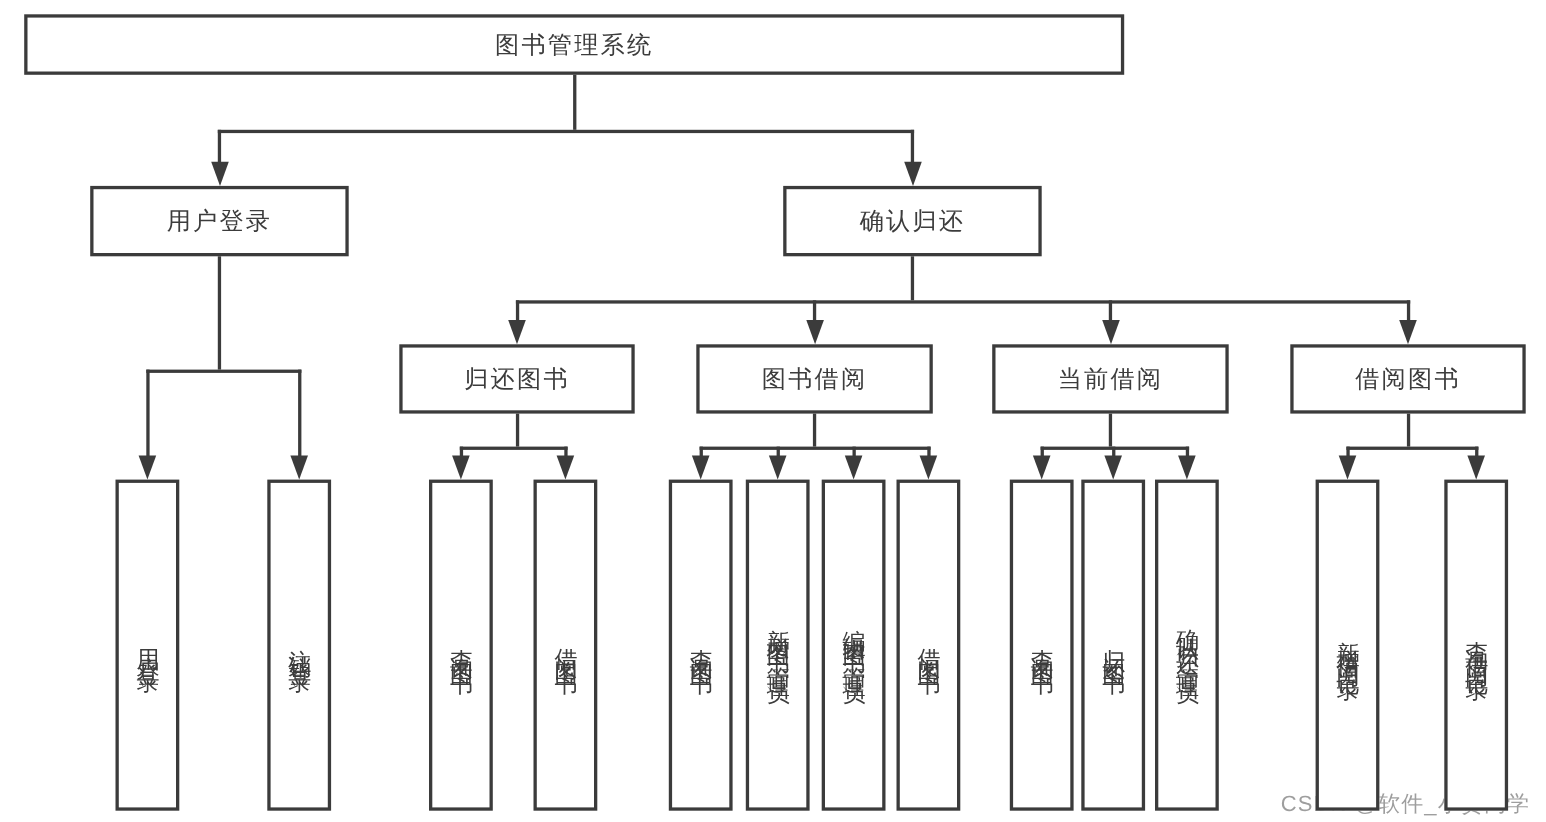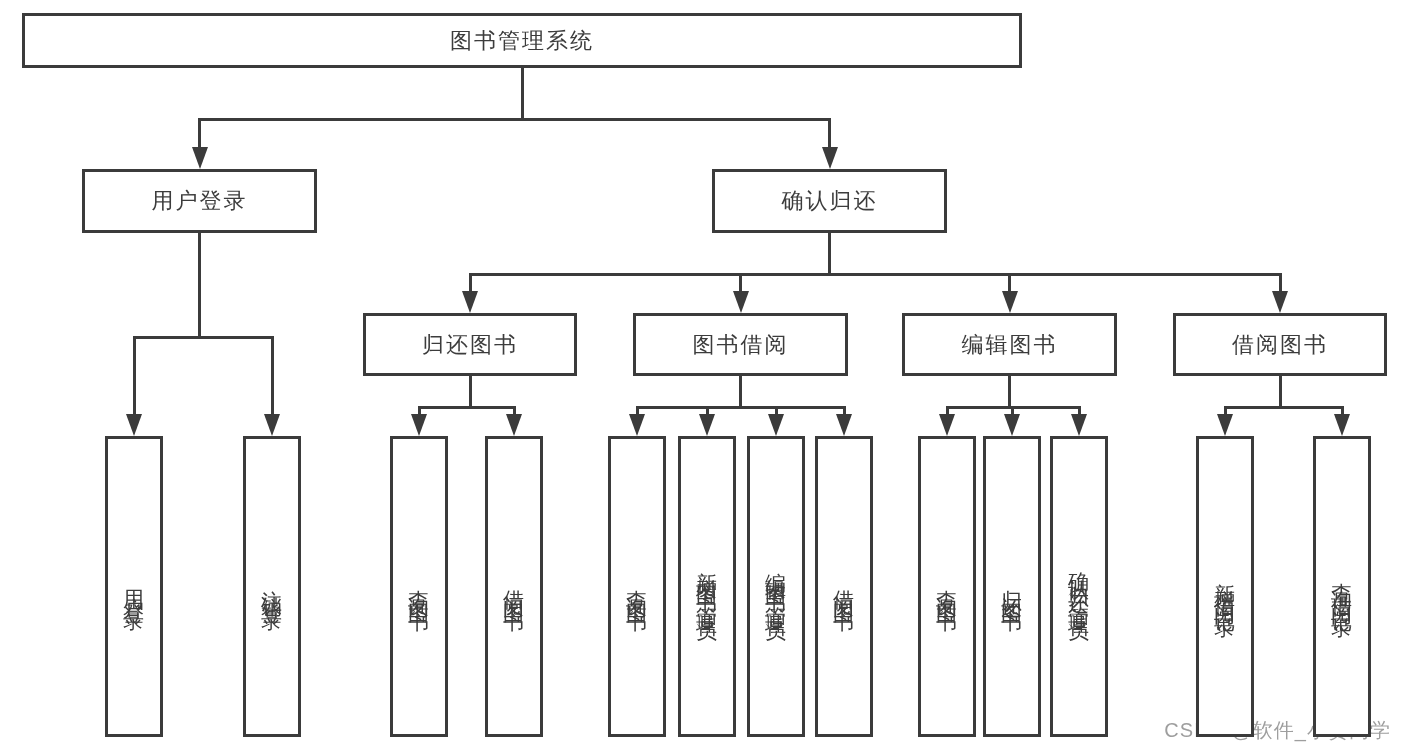--- a/index.html
+++ b/index.html
@@ -61,21 +61,21 @@
     <div class="node h" style="left: 712px; top: 169px; width: 235px; height: 64px;">
       <span class="lbl">确认归还</span>
     </div>
     <div class="node h" style="left: 363px; top: 313px; width: 214px; height: 63px;">
       <span class="lbl">归还图书</span>
     </div>
     <div class="node h" style="left: 633px; top: 313px; width: 215px; height: 63px; font-family: Liberation Serif, serif;">
       <span class="lbl">图书借阅</span>
     </div>
     <div class="node h" style="left: 902px; top: 313px; width: 215px; height: 63px;">
-      <span class="lbl">编辑图书</span>
+      <span class="lbl">当前借阅</span>
     </div>
     <div class="node h" style="left: 1173px; top: 313px; width: 214px; height: 63px;">
       <span class="lbl">借阅图书</span>
     </div>
     <div class="node v" style="left: 105px; top: 436px; width: 58px; height: 301px;">
       <span class="lbl">用户登录</span>
     </div>
     <div class="node v" style="left: 243px; top: 436px; width: 58px; height: 301px;">
       <span class="lbl">注销登录</span>
     </div>

